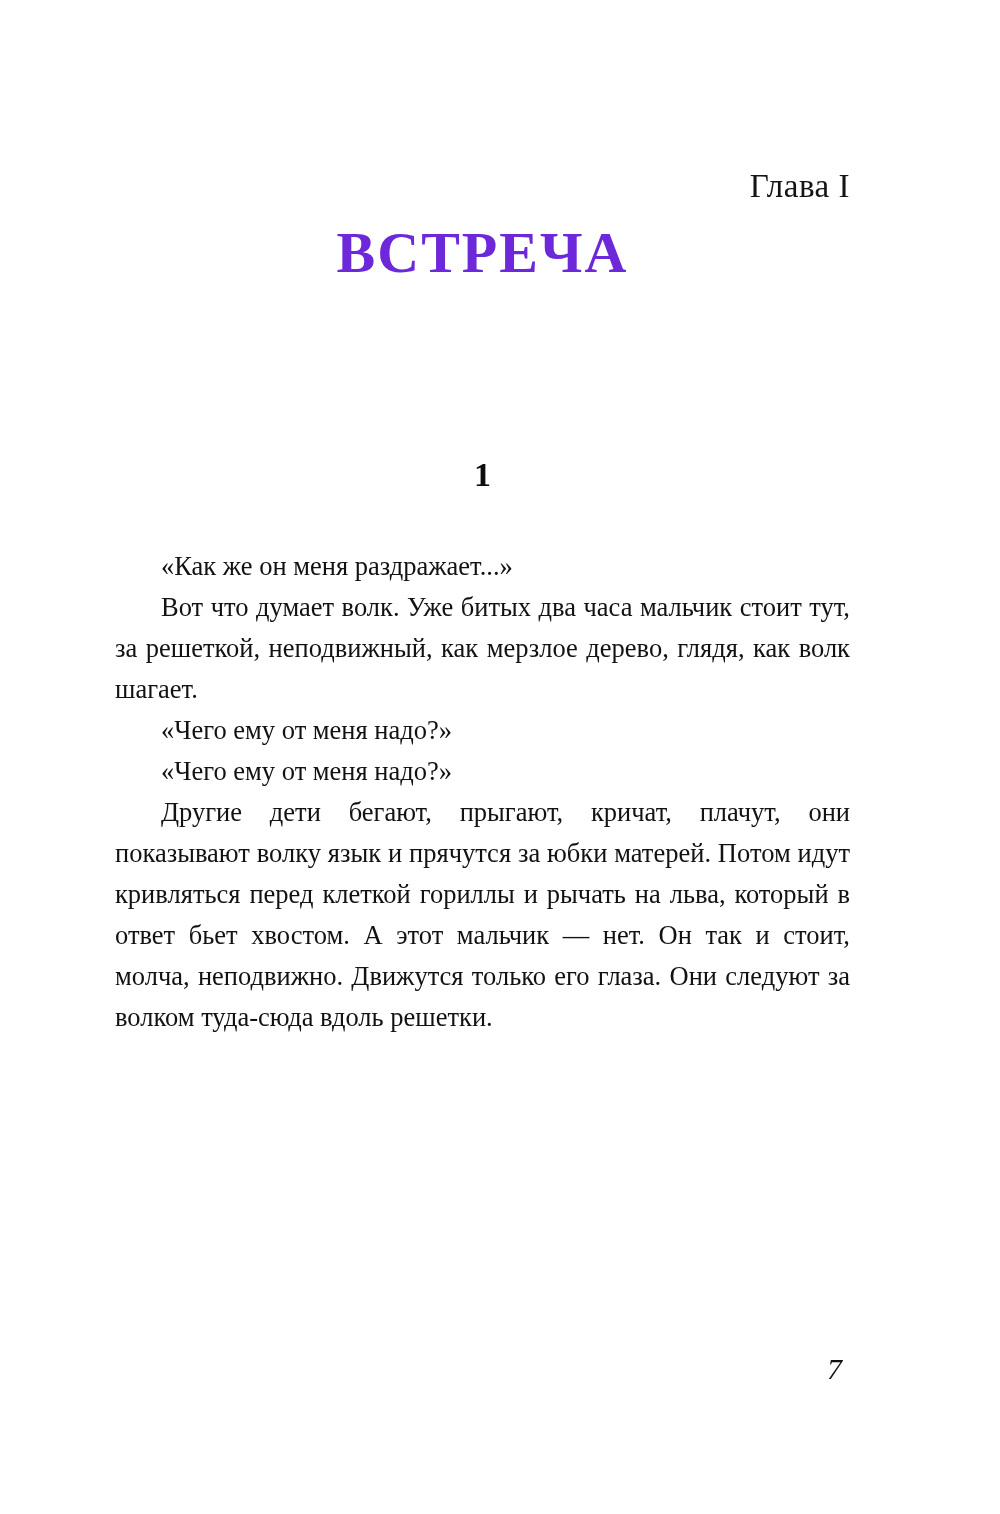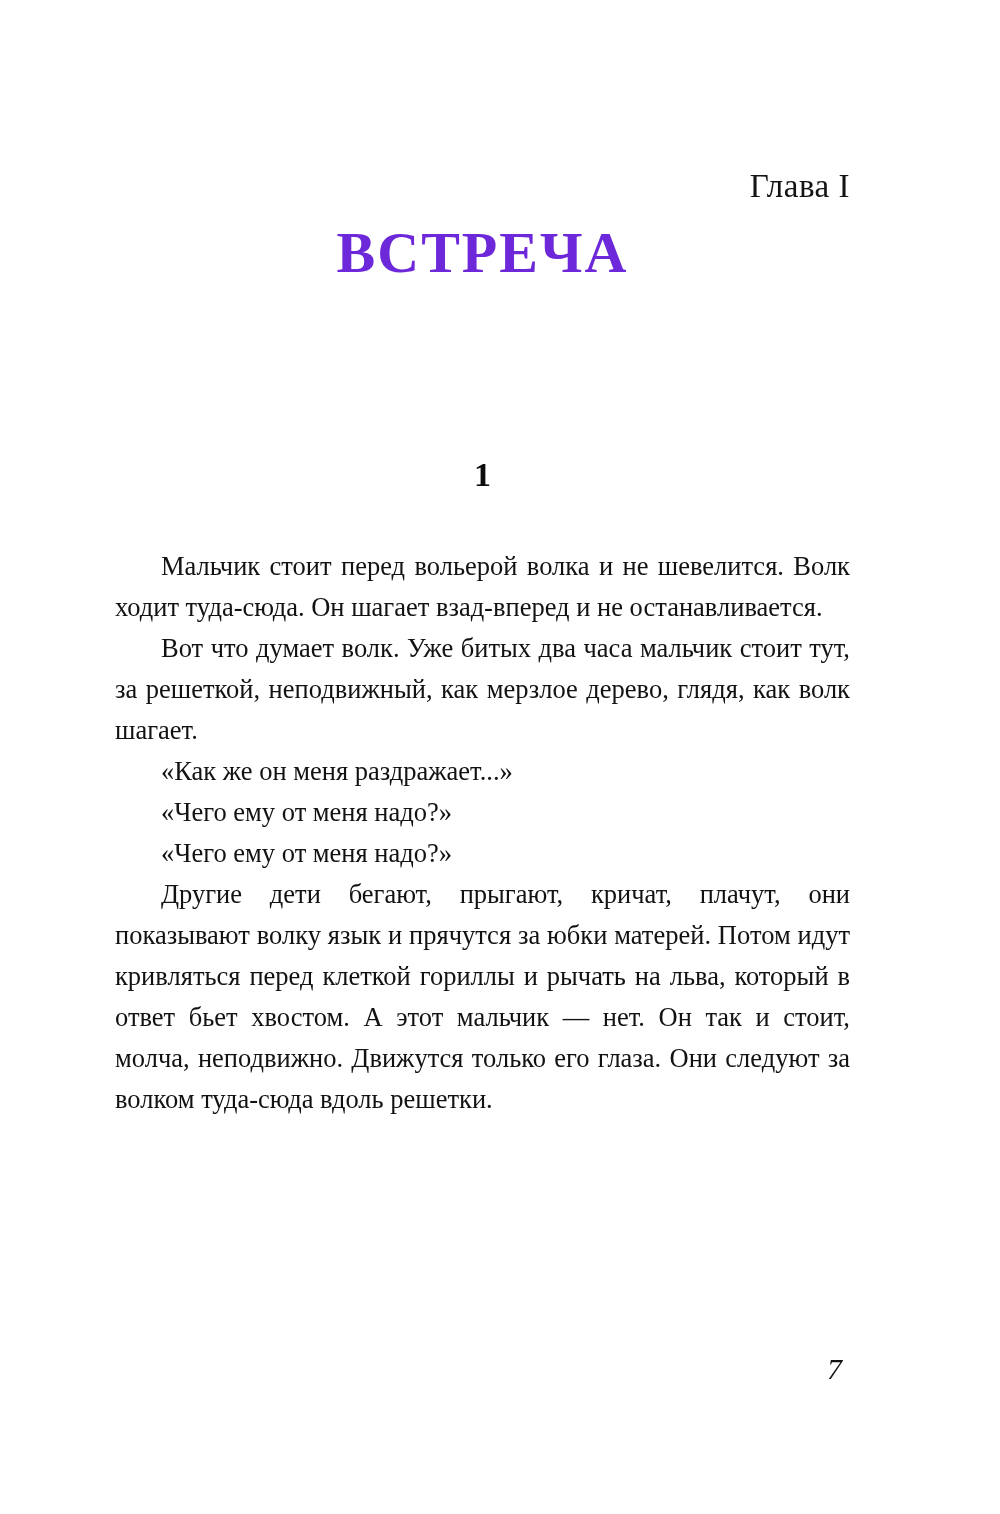--- a/index.html
+++ b/index.html
@@ -82,23 +82,22 @@
 <div class="page">
   <div class="content">
 
     <div class="chapter-label">Глава I</div>
 
     <div class="chapter-title">ВСТРЕЧА</div>
 
     <div class="section-number">1</div>
 
     <div class="body-text">
-      <p>Мальчик стоит перед вольерой волка и не шевелится. Волк ходит туда-сюда. Он шагает взад-вперед и не останавливается.</p>
+      <p>«Как же он меня раздражает...»</p>
       <p>Вот что думает волк. Уже битых два часа мальчик стоит тут, за решеткой, неподвижный, как мерзлое дерево, глядя, как волк шагает.</p>
-      <p>«Как же он меня раздражает...»</p>
       <p>«Чего ему от меня надо?»</p>
       <p>«Чего ему от меня надо?»</p>
       <p>Другие дети бегают, прыгают, кричат, плачут, они показывают волку язык и прячутся за юбки матерей. Потом идут кривляться перед клеткой гориллы и рычать на льва, который в ответ бьет хвостом. А этот мальчик — нет. Он так и стоит, молча, неподвижно. Движутся только его глаза. Они следуют за волком туда-сюда вдоль решетки.</p>
     </div>
 
     <div class="page-number">7</div>
   </div>
 </div>
 
 </body></html>

